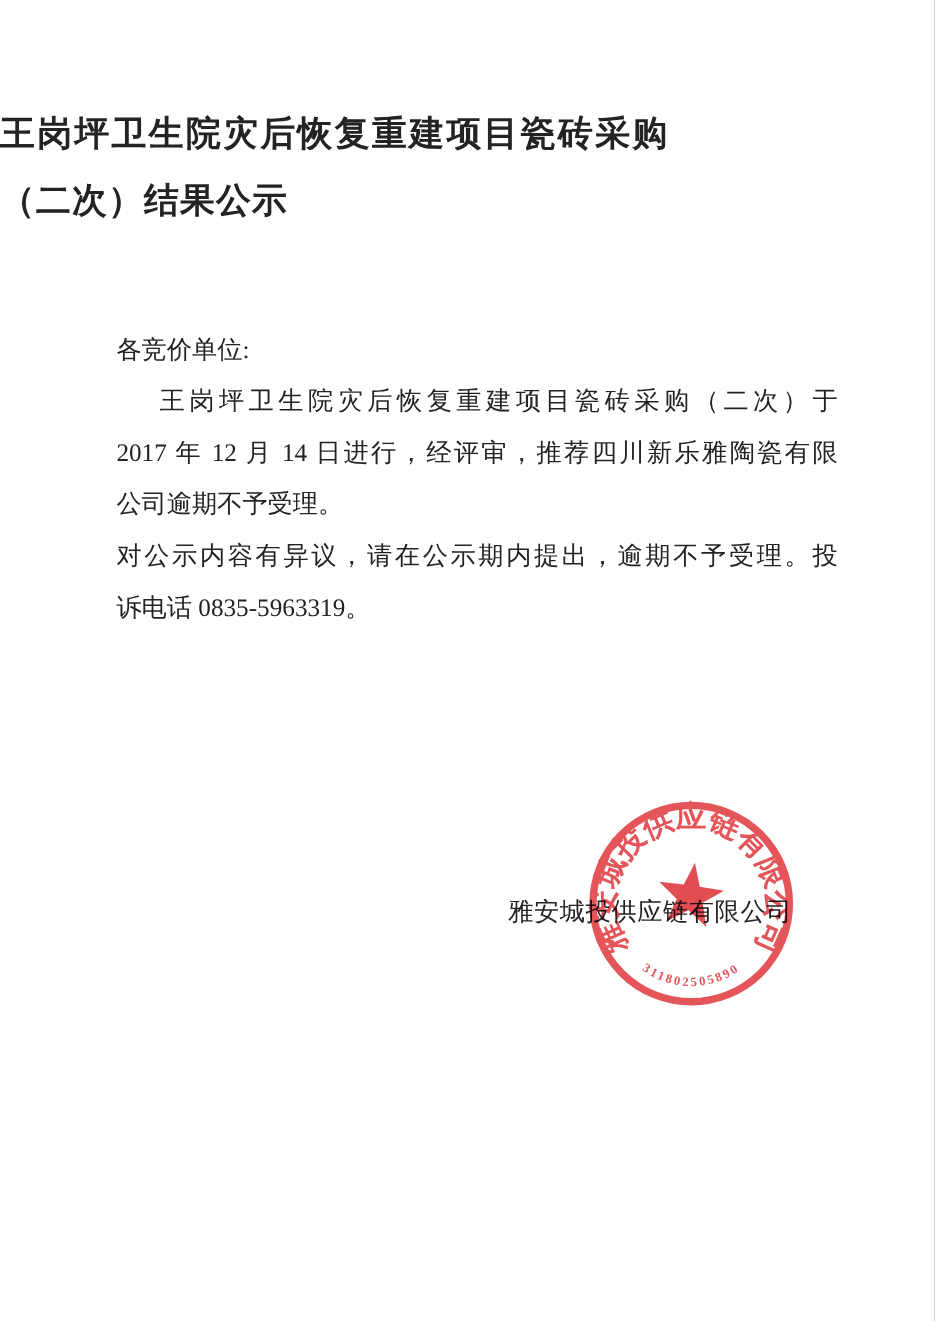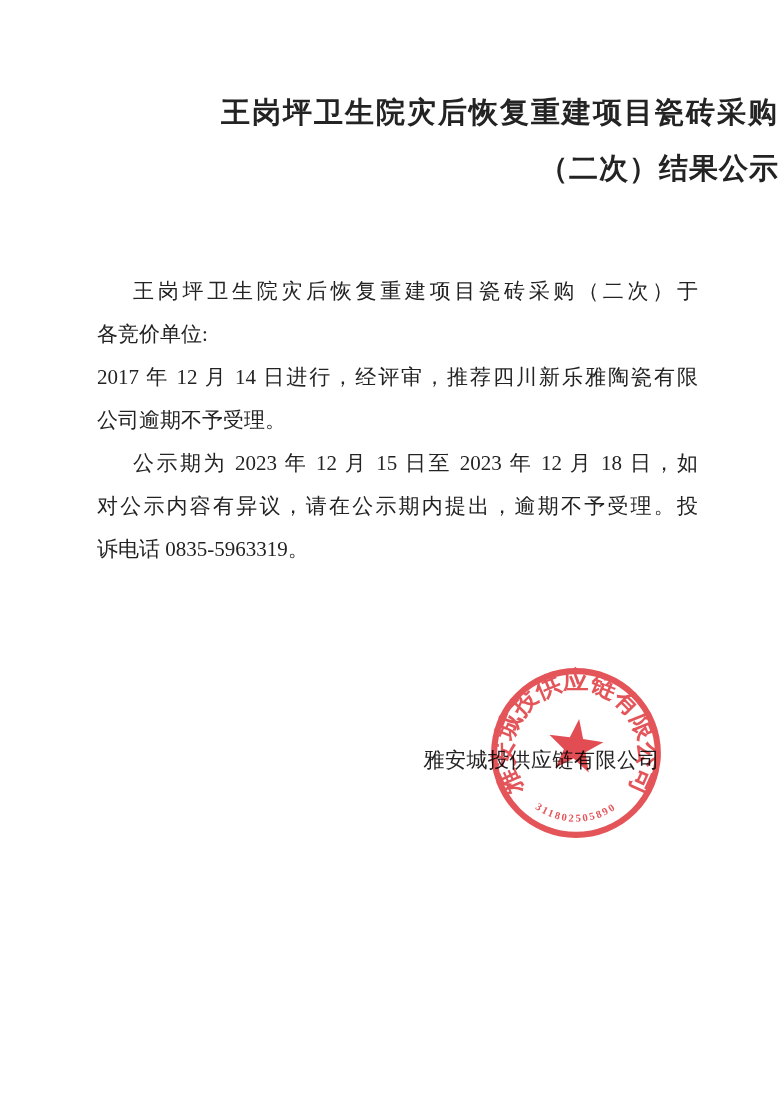--- a/index.html
+++ b/index.html
@@ -10,21 +10,21 @@
     margin: 0 auto;
     background: #ffffff;
     overflow: hidden;
     font-family: "Liberation Serif", "DejaVu Serif", serif;
     color: #232323;
   }
   .title-line {
     position: absolute;
     left: 0;
     width: 779px;
-    text-align: right;
+    text-align: left;
     font-size: 29px;
     font-weight: 700;
     letter-spacing: 2px;
     line-height: 44px;
     margin: 0;
   }
   .title-1 { top: 90px; }
   .title-2 { top: 146px; letter-spacing: 1px; }
   .doc-body {
     position: absolute;
@@ -78,29 +78,28 @@
 </head>
 <body>
 
 <div class="page">
 
   <h1 class="title-line title-1">王岗坪卫生院灾后恢复重建项目瓷砖采购</h1>
 
   <h1 class="title-line title-2">（二次）结果公示</h1>
 
   <div class="doc-body">
+    <div class="line">各竞价单位:</div>
+
     <div class="line wrapfill indent">王岗坪卫生院灾后恢复重建项目瓷砖采购（二次）于</div>
-
-    <div class="line">各竞价单位:</div>
 
     <div class="line wrapfill"><span>2017 年 12 月 14 日进行，经评审，推荐</span><span class="b">四川新乐雅陶瓷有限</span></div>
 
     <div class="line"><span class="b">公司</span><span>逾期不予受理。</span></div>
 
-    <div class="line wrapfill indent">公示期为 2023 年 12 月 15 日至 2023 年 12 月 18 日，如</div>
 
     <div class="line wrapfill">对公示内容有异议，请在公示期内提出，逾期不予受理。投</div>
 
     <div class="line">诉电话 0835-5963319。</div>
   </div>
 
   <div class="signature">
     <div>雅安城投供应链有限公司</div>
   </div>
 

